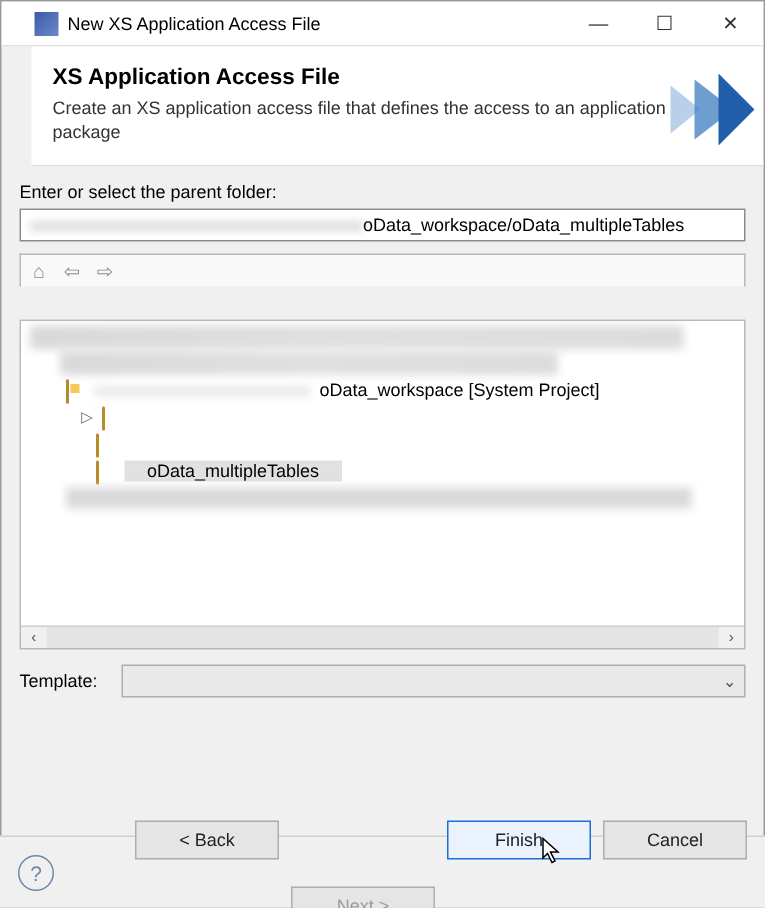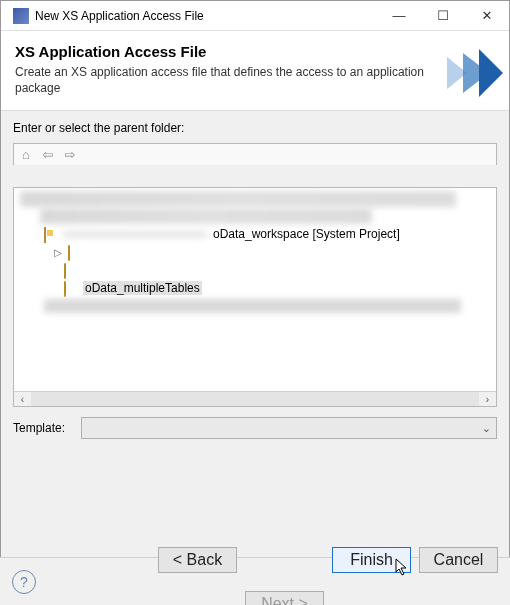--- a/index.html
+++ b/index.html
@@ -10,21 +10,21 @@
   width: 510px;
   height: 605px;
   overflow: hidden;
   border: 1px solid #999;
 }
 .titlebar {
   height: 30px;
   background: #fff;
   display: flex;
   align-items: center;
-  padding-left: 12px;
+  padding-left: 22px;
   border-bottom: 1px solid #e0e0e0;
 }
 .titlebar .icon {
   width: 16px; height: 16px;
   background: linear-gradient(135deg,#3b5aa8,#6b8ac8);
   margin-right: 6px;
 }
 .titlebar .title { flex: 1; font-size: 12px; }
 .titlebar .winbtns { display: flex; }
 .titlebar .winbtn {
@@ -32,20 +32,21 @@
   display: flex; align-items: center; justify-content: center;
   font-family: sans-serif;
   font-size: 13px;
   color: #333;
 }
 .header {
   background: #fff;
   padding: 12px 26px 14px 14px;
   position: relative;
   border-bottom: 1px solid #ddd;
+  margin-left: 20px;
 }
 .header h1 {
   font-size: 15px;
   font-weight: bold;
   margin-bottom: 4px;
 }
 .header p {
   font-size: 12px;
   color: #333;
   line-height: 1.35;
@@ -218,24 +219,24 @@
 .help-btn {
   width: 24px; height: 24px;
   border: 1.5px solid #6a8aad;
   border-radius: 50%;
   color: #6a8aad;
   display: flex; align-items: center; justify-content: center;
   font-size: 14px;
 }
 .btn-row { margin-left: auto; display: flex; gap: 8px; }
 .btn {
-  width: 79px; height: 26px;
+  width: 96px; height: 26px;
   background: #e5e5e5;
   border: 1px solid #adadad;
-  font-size: 16px;
+  font-size: 12px;
   display: flex; align-items: center; justify-content: center;
   color: #222;
   text-align: right;
 }
 .btn.disabled { color: #9a9a9a; margin-top: 44px; }
 .btn.primary {
   border: 1px solid #1a6fd1;
   background: #e9f2fd;
 }
 .cursor {
@@ -262,20 +263,24 @@
   <p>Create an XS application access file that defines the access to an application package</p>
   <svg class="banner-arrows" viewBox="0 0 60 48">
     <polygon points="4,8 24,24 4,40" fill="#7ea9d8" opacity="0.55"></polygon>
     <polygon points="20,4 46,24 20,44" fill="#4a84c4" opacity="0.8"></polygon>
     <polygon points="36,0 60,24 36,48" fill="#1f5ea8"></polygon>
   </svg>
 </div>
 
 <div class="content">
   <label class="field-label">Enter or select the parent folder:</label>
+  <div class="parent-input">
+    <span class="blur">xxxxxxxxxxxxxxxxxxxxxxxxxxxxxxxxxxxxx</span>
+    <span>oData_workspace/oData_multipleTables</span>
+  </div>
 
   <div class="navbar">
     <span class="navicon">⌂</span>
     <span class="navicon">⇦</span>
     <span class="navicon">⇨</span>
   </div>
 
   <div class="tree-pane">
     <div class="tree-body">
       <div class="blur-row" style="width:92%"></div>
@@ -291,21 +296,21 @@
         <span class="twisty">▷</span>
         <span class="ficon"><span class="folder-y"></span></span>
       </div>
       <div class="tree-row">
         <span class="indent" style="width:42px"></span>
         <span class="ficon"><span class="folder-y"></span></span>
       </div>
       <div class="tree-row">
         <span class="indent" style="width:42px"></span>
         <span class="ficon"><span class="folder-y"></span></span>
-        <span class="selected" style="padding:0 2px">oData_multipleTables</span>
+        <span class="selected" style="padding:0 15px">oData_multipleTables</span>
       </div>
       <div class="blur-line-bottom" style="width:88%;margin-left:26px"></div>
     </div>
     <div class="scroll-h">
       <div class="arrow">‹</div>
       <div class="track"></div>
       <div class="arrow">›</div>
     </div>
   </div>
 

